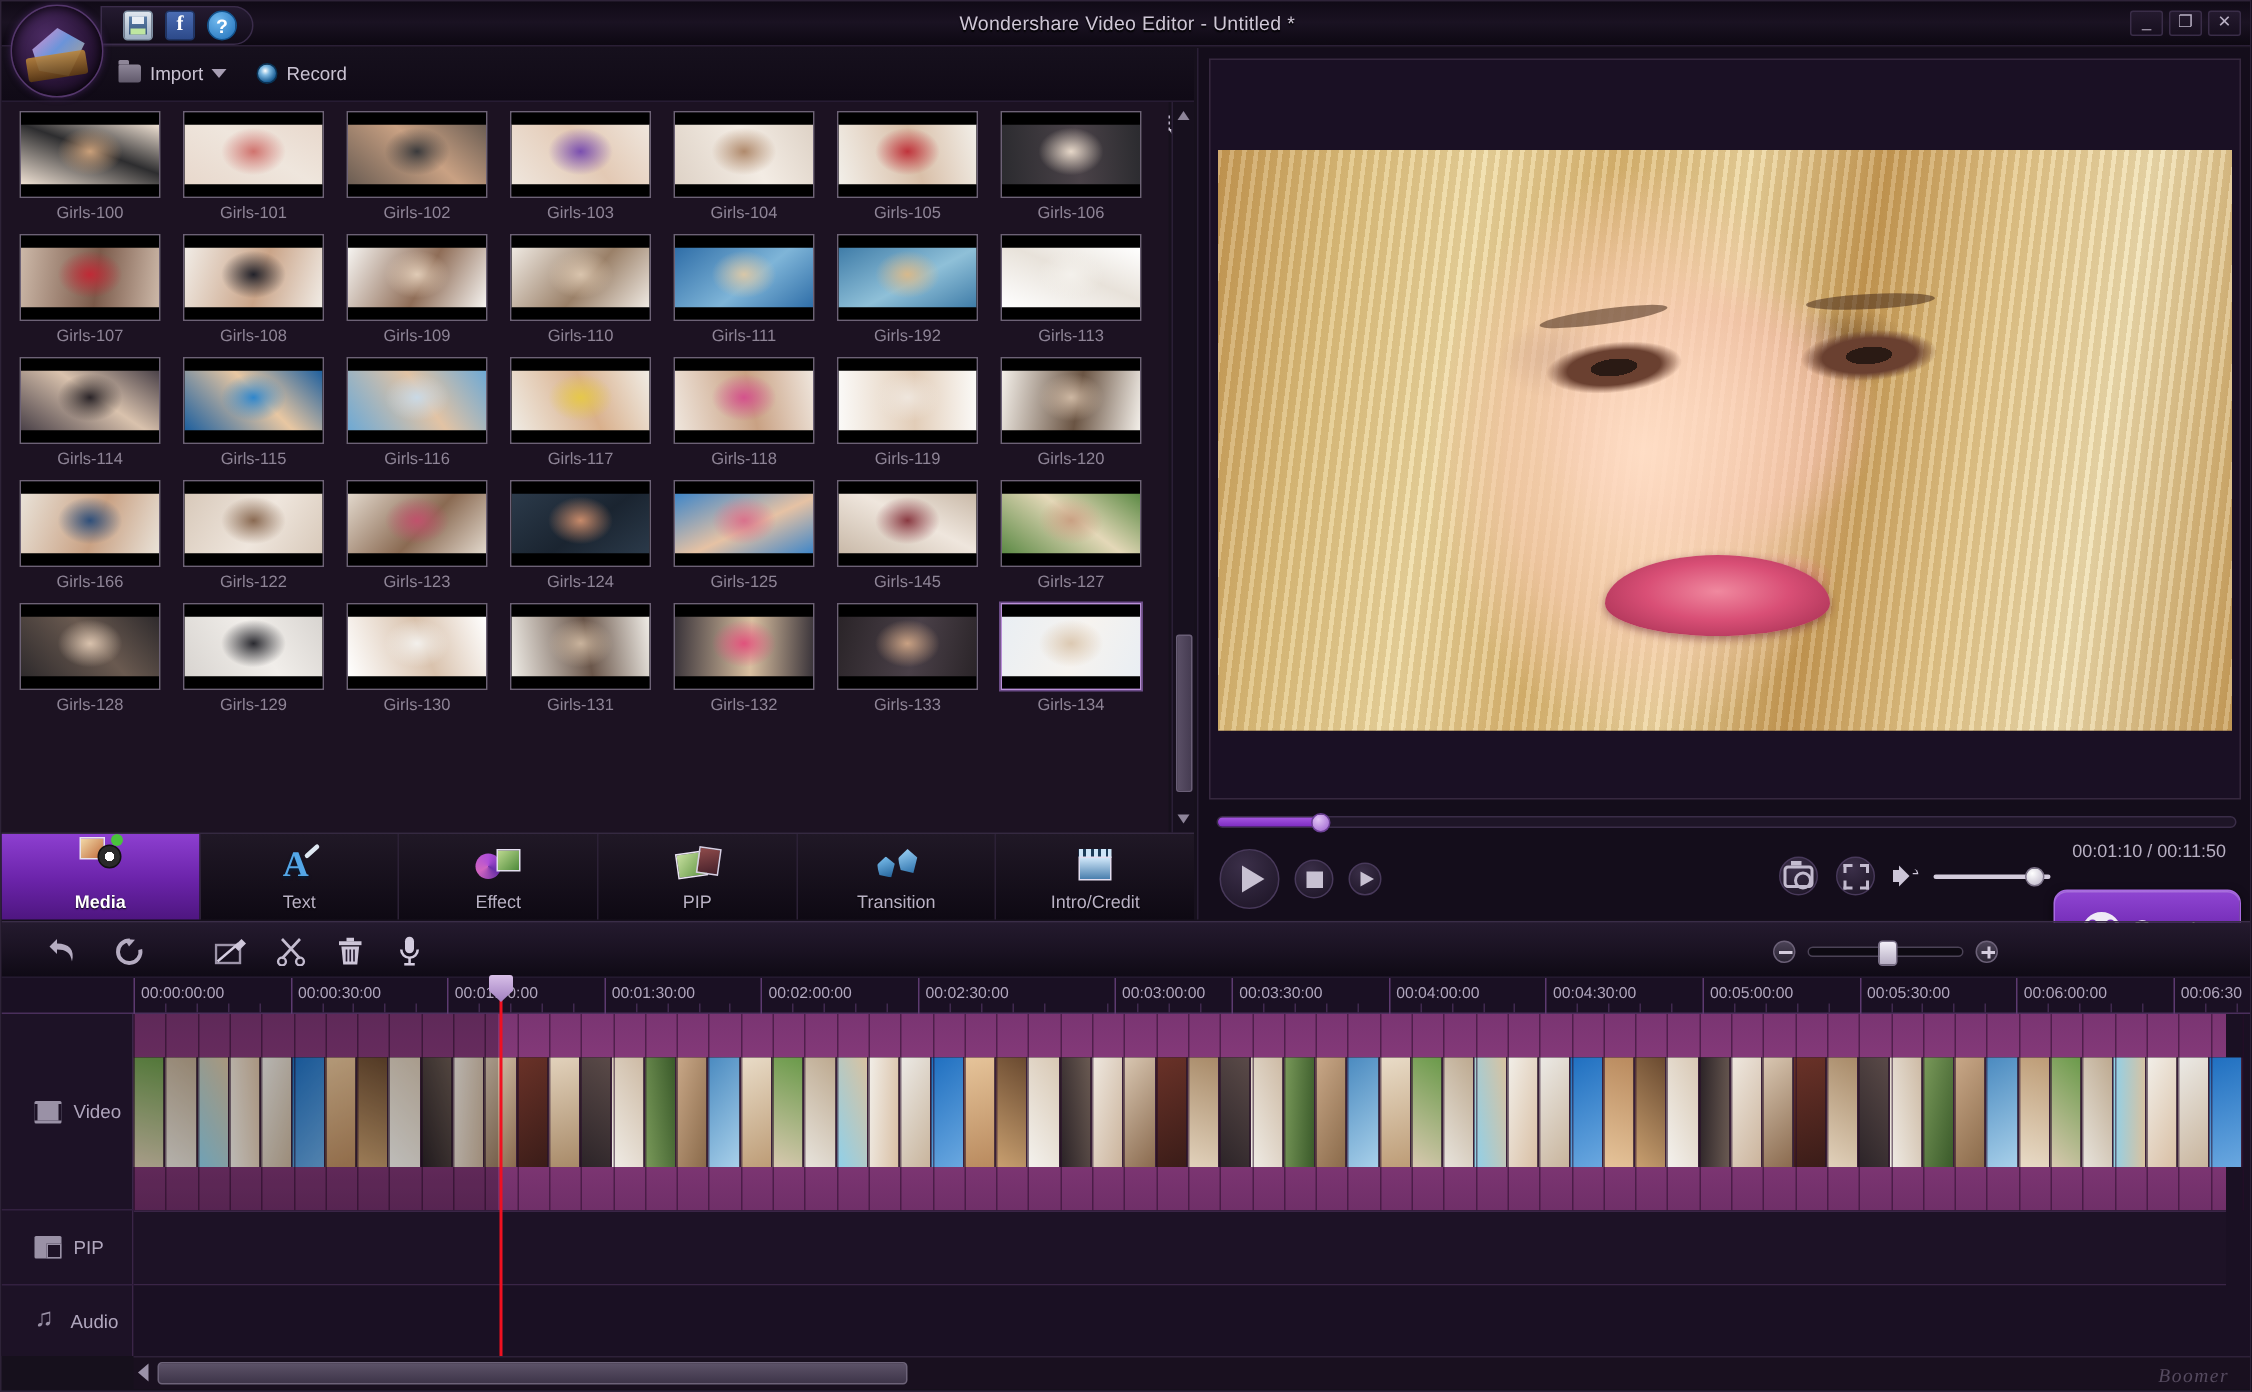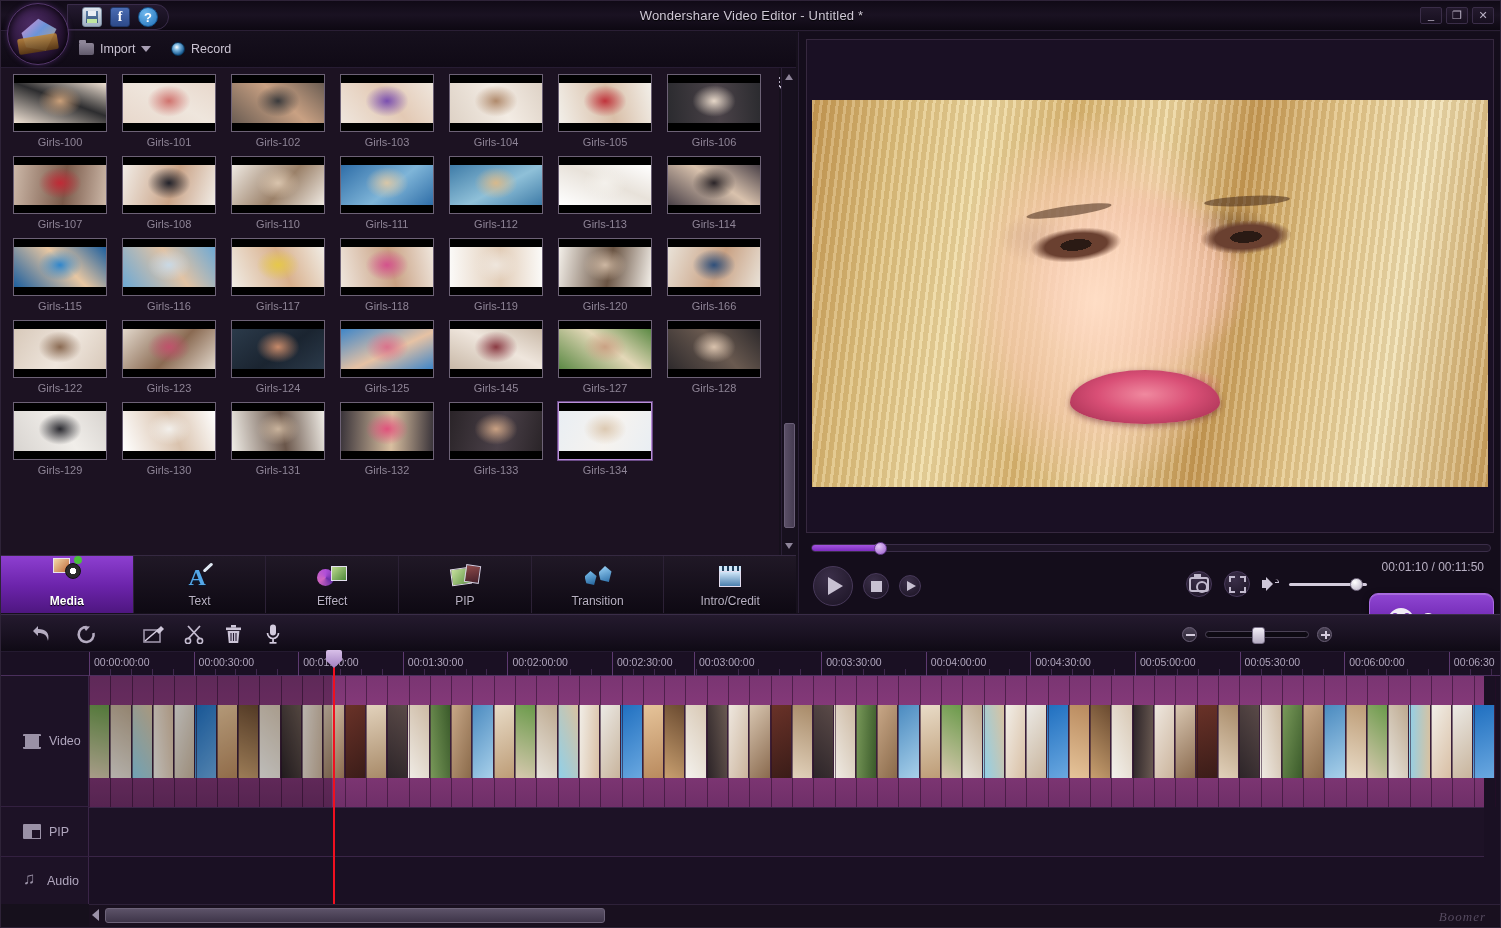--- a/index.html
+++ b/index.html
@@ -422,41 +422,49 @@
         <div class="cell">
           <div class="thumb">
             <div class="img" style="background: radial-gradient(30px 22px at 50% 45%, rgb(34, 34, 42) 0%, rgba(0, 0, 0, 0) 72%), linear-gradient(108deg, rgb(241, 236, 230) 0%, rgb(202, 164, 136) 55%, rgb(241, 236, 230) 100%);"></div>
             <div class="bars t"></div>
             <div class="bars b"></div>
           </div>
           <div class="cap">Girls-108</div>
         </div>
         <div class="cell">
           <div class="thumb">
+            <div class="img" style="background: radial-gradient(30px 22px at 50% 45%, rgb(224, 203, 182) 0%, rgba(0, 0, 0, 0) 72%), linear-gradient(119deg, rgb(246, 244, 241) 0%, rgb(143, 109, 87) 55%, rgb(246, 244, 241) 100%);"></div>
+            <div class="bars t"></div>
+            <div class="bars b"></div>
+          </div>
+          <div class="cap">Girls-109</div>
+        </div>
+        <div class="cell">
+          <div class="thumb">
             <div class="img" style="background: radial-gradient(30px 22px at 50% 45%, rgb(217, 196, 173) 0%, rgba(0, 0, 0, 0) 72%), linear-gradient(130deg, rgb(239, 233, 226) 0%, rgb(154, 128, 104) 55%, rgb(239, 233, 226) 100%);"></div>
             <div class="bars t"></div>
             <div class="bars b"></div>
           </div>
           <div class="cap">Girls-110</div>
         </div>
         <div class="cell">
           <div class="thumb">
             <div class="img" style="background: radial-gradient(30px 22px at 50% 45%, rgb(216, 199, 168) 0%, rgba(0, 0, 0, 0) 72%), linear-gradient(141deg, rgb(47, 110, 168) 0%, rgb(127, 181, 216) 55%, rgb(47, 110, 168) 100%);"></div>
             <div class="bars t"></div>
             <div class="bars b"></div>
           </div>
           <div class="cap">Girls-111</div>
         </div>
         <div class="cell">
           <div class="thumb">
             <div class="img" style="background: radial-gradient(30px 22px at 50% 45%, rgb(215, 185, 140) 0%, rgba(0, 0, 0, 0) 72%), linear-gradient(152deg, rgb(63, 124, 168) 0%, rgb(143, 192, 216) 55%, rgb(63, 124, 168) 100%);"></div>
             <div class="bars t"></div>
             <div class="bars b"></div>
           </div>
-          <div class="cap">Girls-112</div>
+          <div class="cap">Girls-192</div>
         </div>
         <div class="cell">
           <div class="thumb">
             <div class="img" style="background: radial-gradient(30px 22px at 50% 45%, rgb(244, 241, 236) 0%, rgba(0, 0, 0, 0) 72%), linear-gradient(23deg, rgb(255, 255, 255) 0%, rgb(232, 226, 218) 55%, rgb(255, 255, 255) 100%);"></div>
             <div class="bars t"></div>
             <div class="bars b"></div>
           </div>
           <div class="cap">Girls-113</div>
         </div>
         <div class="cell">
@@ -826,21 +834,21 @@
       <div class="minortick" style="left: 548.24px;"></div>
       <div class="minortick" style="left: 569.16px;"></div>
       <div class="minortick" style="left: 590.08px;"></div>
       <div class="tick" style="left: 611px;">
         <span>00:02:30:00</span>
       </div>
       <div class="minortick" style="left: 631.92px;"></div>
       <div class="minortick" style="left: 652.84px;"></div>
       <div class="minortick" style="left: 673.76px;"></div>
       <div class="minortick" style="left: 694.68px;"></div>
-      <div class="tick" style="left: 693px;">
+      <div class="tick" style="left: 742px;">
         <span>00:03:00:00</span>
       </div>
       <div class="minortick" style="left: 736.52px;"></div>
       <div class="minortick" style="left: 757.44px;"></div>
       <div class="minortick" style="left: 778.36px;"></div>
       <div class="minortick" style="left: 799.28px;"></div>
       <div class="tick" style="left: 820.2px;">
         <span>00:03:30:00</span>
       </div>
       <div class="minortick" style="left: 841.12px;"></div>

